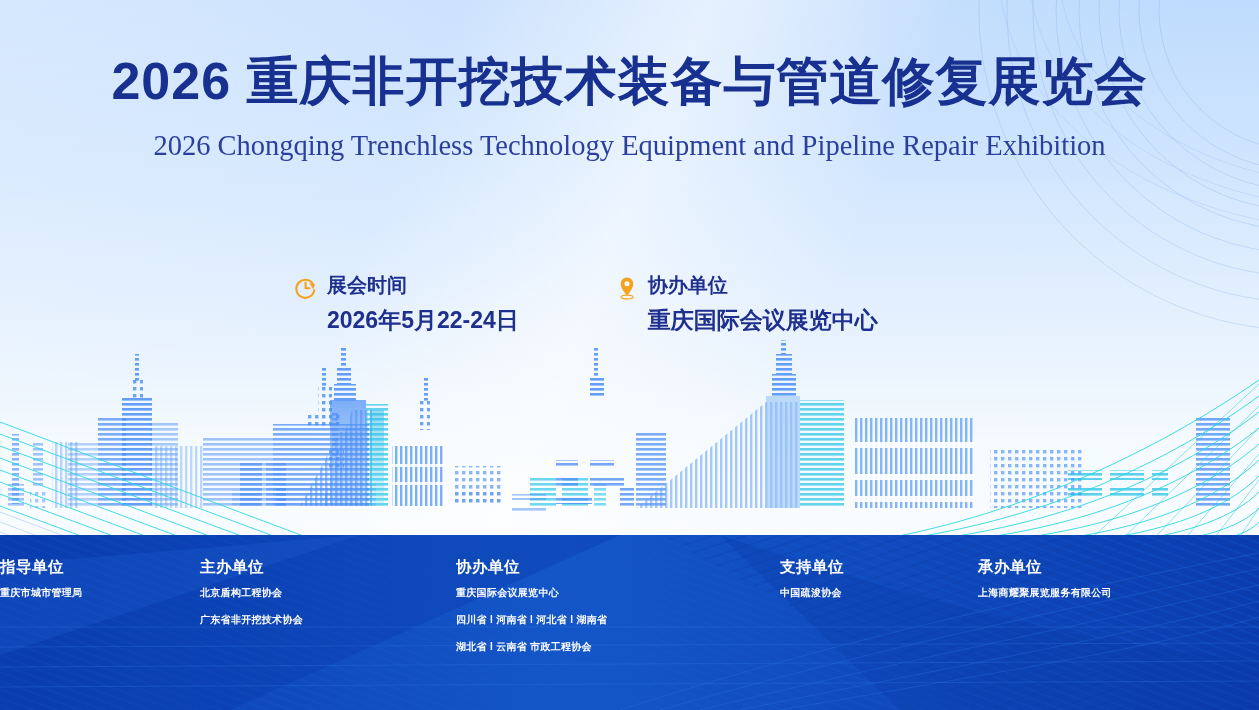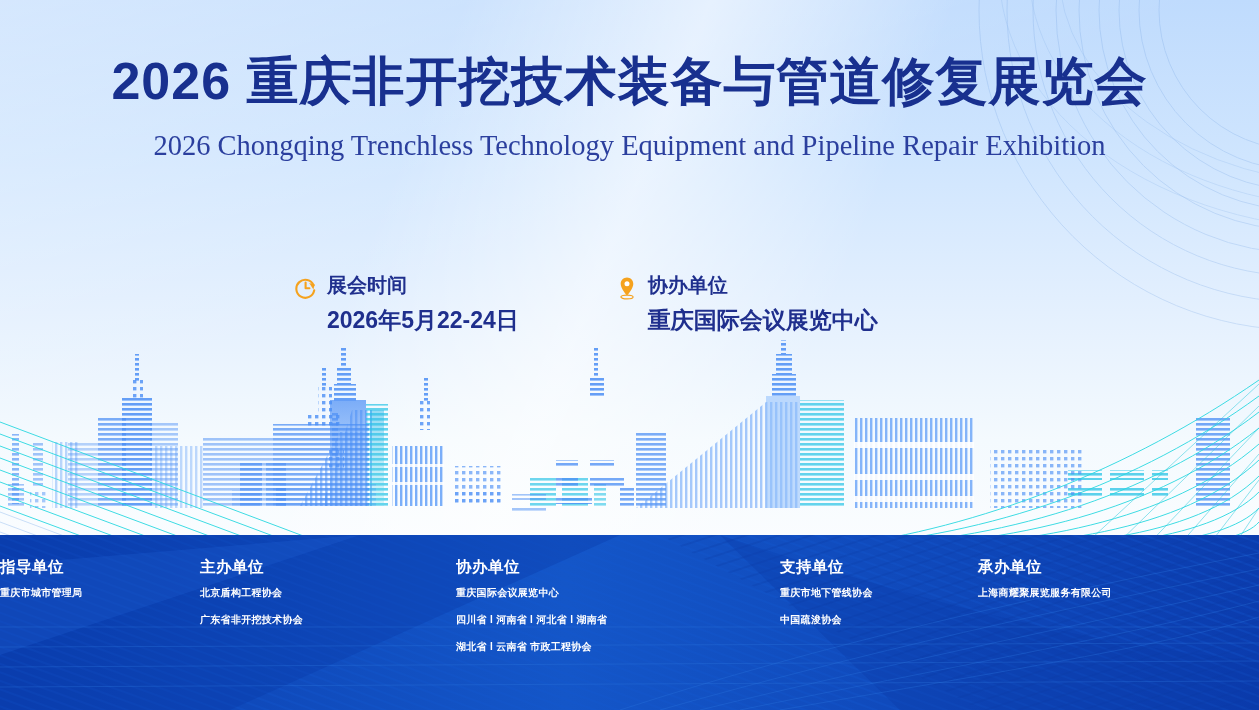--- a/index.html
+++ b/index.html
@@ -389,21 +389,20 @@
 
       <div class="col c3">
         <div class="col-head">协办单位</div>
         <div class="col-item">重庆国际会议展览中心</div>
         <div class="col-item">四川省 l 河南省 l 河北省 l 湖南省</div>
         <div class="col-item">湖北省 l 云南省 市政工程协会</div>
       </div>
 
       <div class="col c4">
         <div class="col-head">支持单位</div>
-        <div class="col-item">重庆市地下管线协会</div>
         <div class="col-item">中国疏浚协会</div>
       </div>
 
       <div class="col c5">
         <div class="col-head">承办单位</div>
         <div class="col-item">上海商耀聚展览服务有限公司</div>
       </div>
 
     </div>
   </div>

